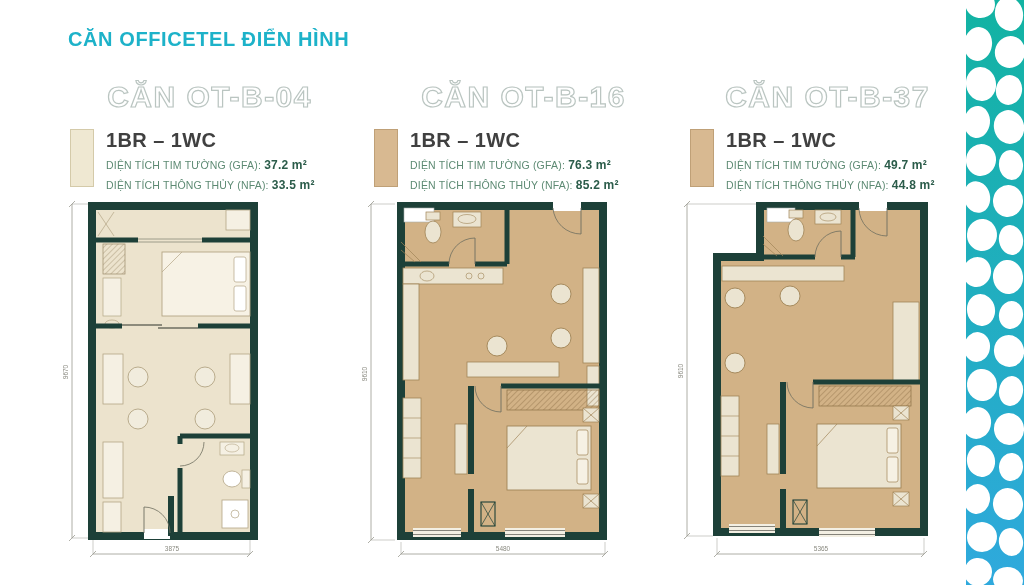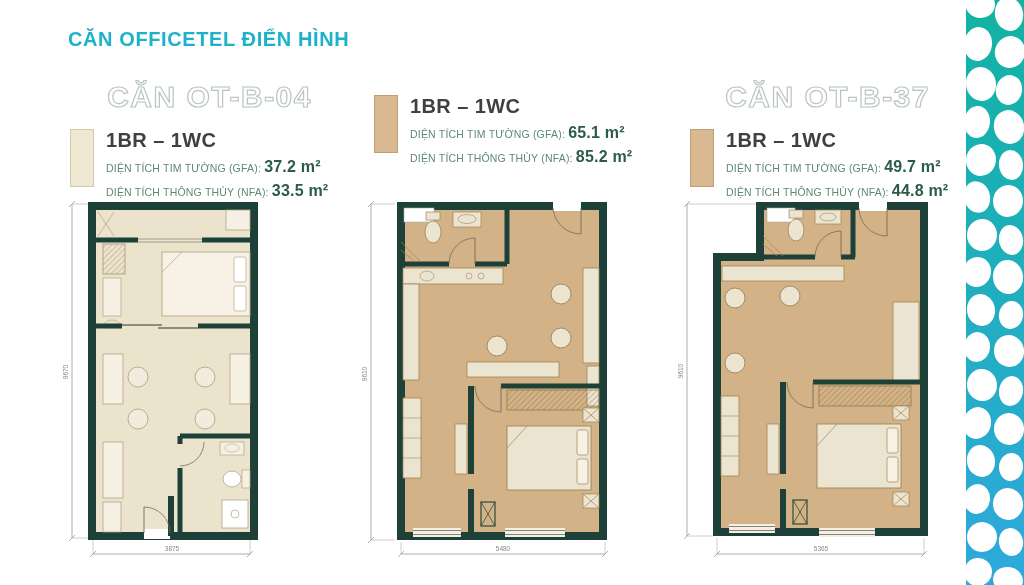--- a/index.html
+++ b/index.html
@@ -16,21 +16,21 @@
   .info{display:flex;margin-top:15px;}
   #card1 .info{margin-left:8px;}
   #card2 .info{margin-left:16px;}
   #card3 .info{margin-left:22px;}
   .swatch{width:22px;height:56px;flex:0 0 22px;}
   .swatch.light{background:#efe8d2;border:1px solid #d4caa9;}
   .swatch.tan{background:#d8b991;border:1px solid #bfa077;}
   .info-text{margin-left:12px;}
   .unit-type{font-size:20px;font-weight:800;color:#404040;letter-spacing:.4px;}
   .area-line{font-size:10.5px;color:#5d8a73;margin-top:6px;letter-spacing:.2px;white-space:nowrap;}
-  .area-value{font-weight:800;color:#2b5c4a;font-size:16px;}
+  .area-value{font-weight:800;color:#2b5c4a;font-size:12px;}
   .plan-svg{position:absolute;top:116px;}
   #plan1{left:-4px;} #plan2{left:-3px;} #plan3{left:-5px;}
   .dim{font-size:6.5px;fill:#8a8a80;}
   .pattern-strip{position:absolute;left:956px;top:0;width:68px;height:585px;}
 </style>
 </head>
 <body>
 
 <div class="main-title">CĂN OFFICETEL ĐIỂN HÌNH</div>
 
@@ -131,27 +131,28 @@
     <g>
       <rect x="86" y="333" width="26" height="10" fill="#ffffff"></rect>
       <line x1="113" y1="300" x2="113" y2="340" stroke="#1d4038" stroke-width="6"></line>
       <line x1="86" y1="337" x2="86" y2="311" stroke="#6e6e60" stroke-width="0.9"></line>
       <path d="M 86,311 A 26,26 0 0 1 112,337" fill="none" stroke="#6e6e60" stroke-width="0.8"></path>
     </g>
   </svg>
 </div>
 
 <div class="unit-card" id="card2">
+  <div class="unit-title">CĂN OT-B-16</div>
   <div class="info">
     <div class="swatch tan"></div>
     <div class="info-text">
       <div class="unit-type">1BR – 1WC</div>
       <div class="area-line">
         <span>DIỆN TÍCH TIM TƯỜNG (GFA):</span>
-        <span class="area-value">65.1 m²</span>
+        <span class="area-value">76.3 m²</span>
       </div>
       <div class="area-line">
         <span>DIỆN TÍCH THÔNG THỦY (NFA):</span>
         <span class="area-value">85.2 m²</span>
       </div>
     </div>
   </div>
 
   <svg id="plan2" class="plan-svg" width="285" height="380" viewBox="0 0 285 380">
     <defs>

